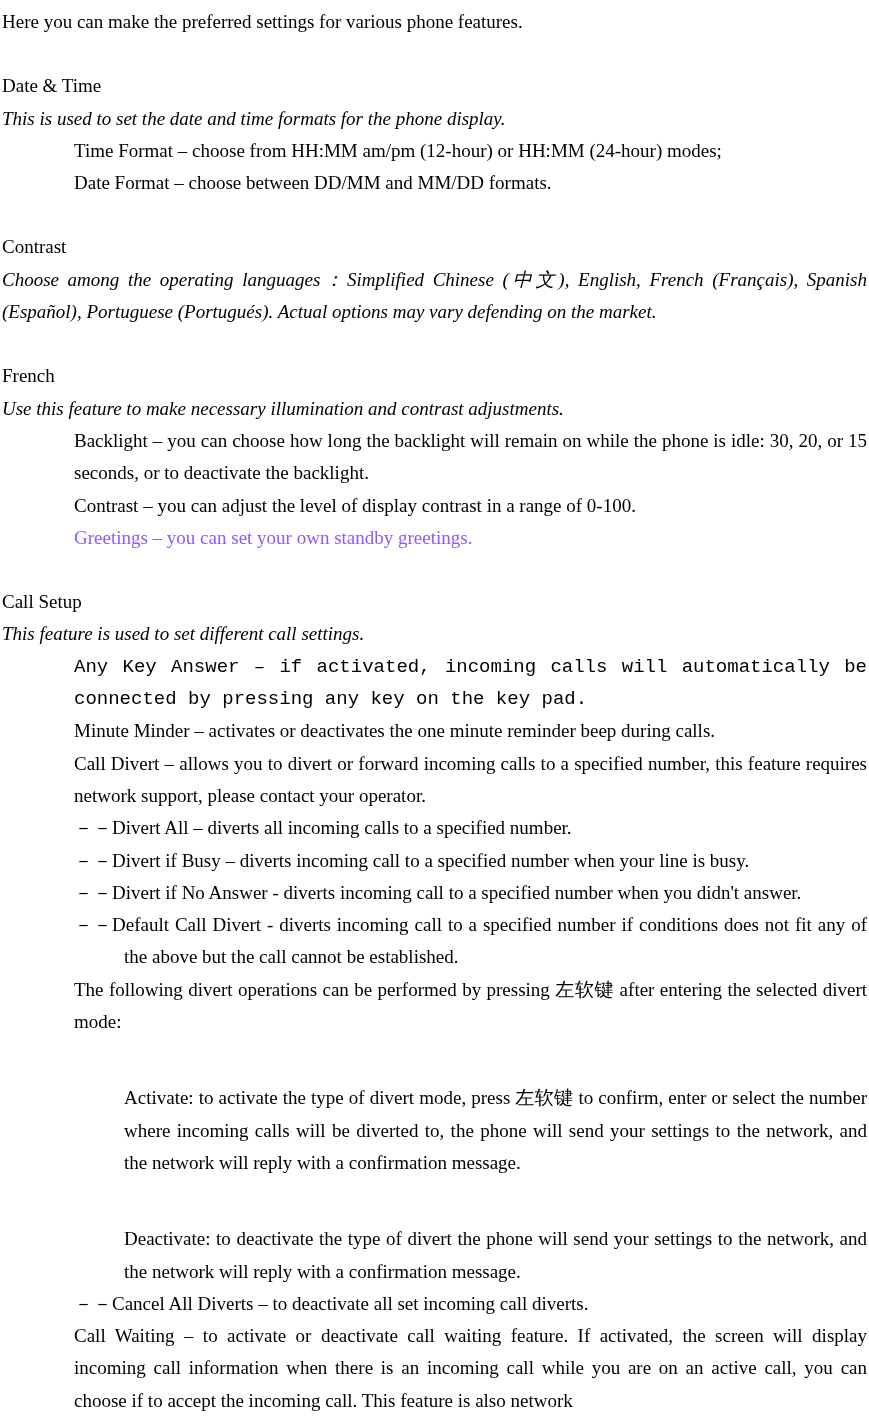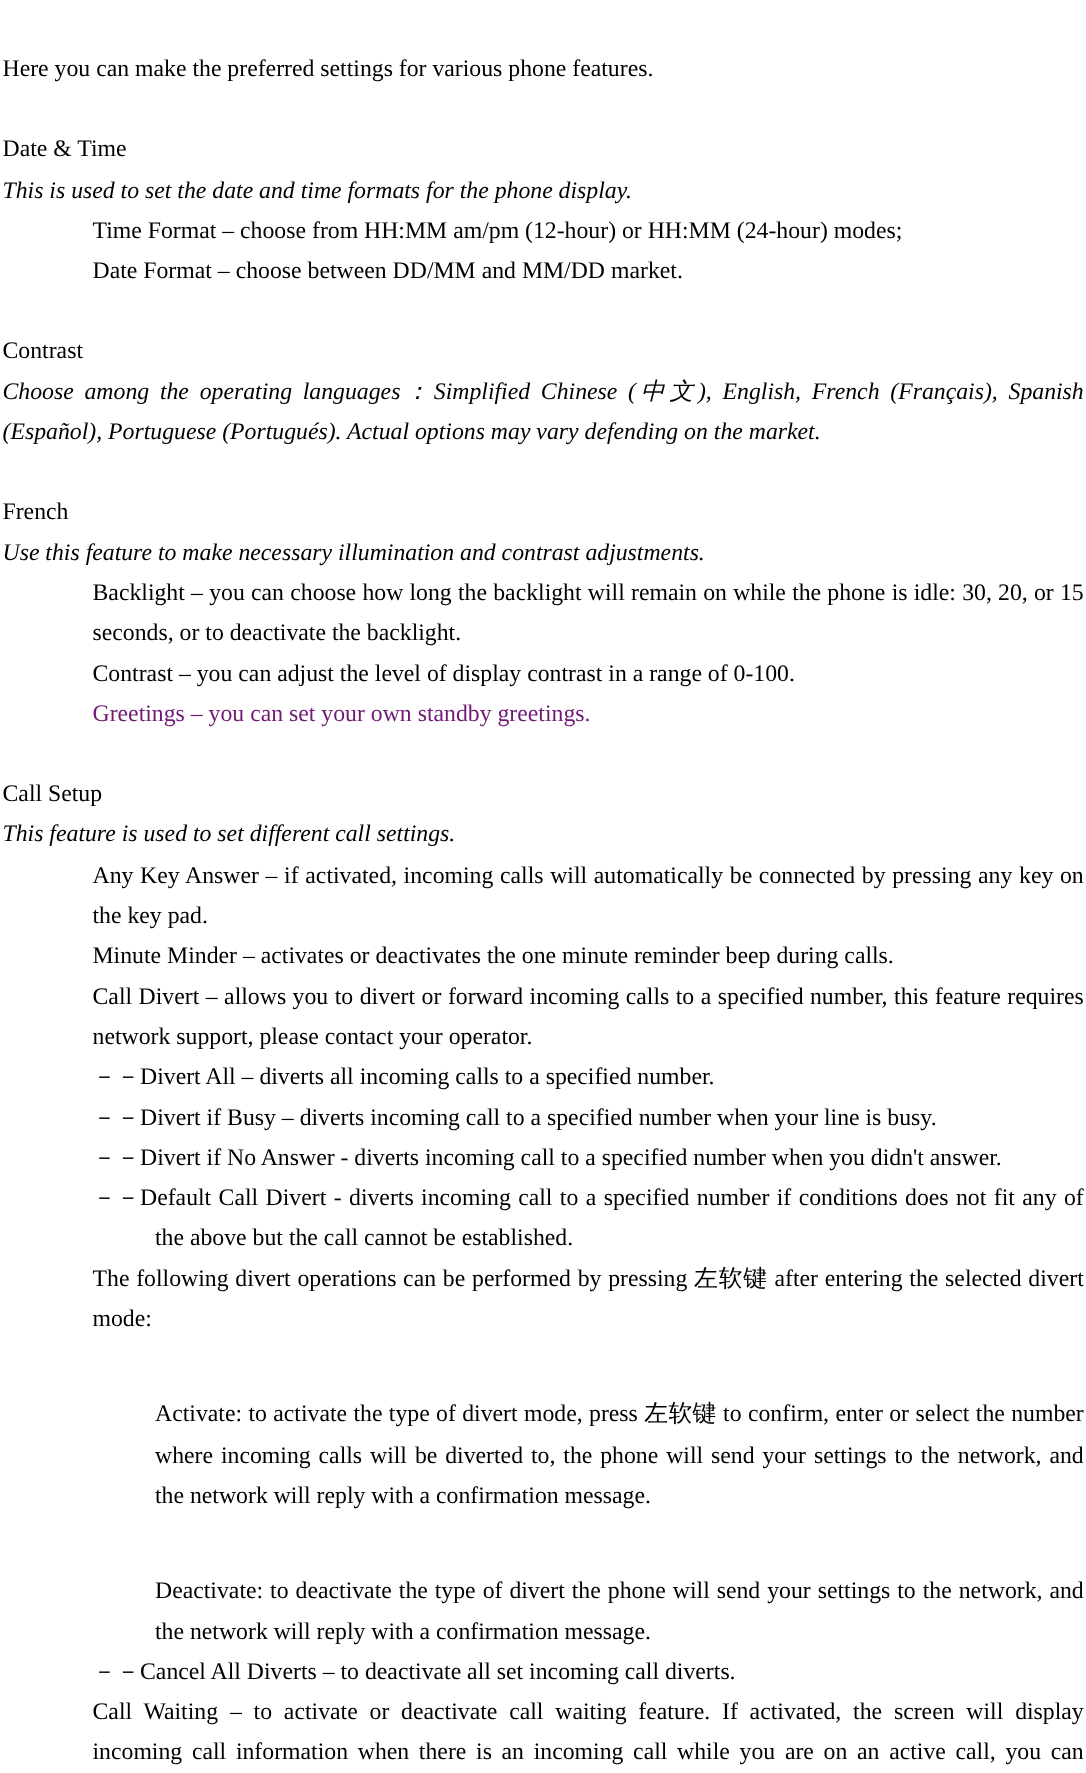--- a/index.html
+++ b/index.html
@@ -7,21 +7,20 @@
     font-family: "Times New Roman", Times, serif;
     font-size: 19px;
     line-height: 1.7;
     color: #000;
     background: #fff;
     padding: 6px 2px 0 2px;
     width: 869px;
   }
   .intro {
     margin-bottom: 32px;
-    margin-top: 34px;
   }
   .section-heading {
     font-weight: normal;
     margin-top: 0;
   }
   .section-desc {
     text-align: justify;
     text-justify: inter-word;
     font-style: italic;
   }
@@ -36,39 +35,40 @@
     text-align: justify;
     text-justify: inter-word;
   }
   .indent2-noindent {
     padding-left: 122px;
     text-align: justify;
     text-justify: inter-word;
     margin-top: 44px;
   }
   .red {
-    color: #701a75;
+    color: #8b5cf6;
   }
   .gap {
     height: 32px;
   }
   .justify-wide {
     text-align: justify;
     text-justify: inter-word;
+    font-family: Liberation Mono, monospace;
   }
 </style>
 </head>
 <body>
 
 <p class="intro">Here you can make the preferred settings for various phone features.</p>
 
 <p class="section-heading">Date &amp; Time</p>
 <p class="section-desc">This is used to set the date and time formats for the phone display.</p>
 <p class="indent1">Time Format – choose from HH:MM am/pm (12-hour) or HH:MM (24-hour) modes;</p>
-<p class="indent1">Date Format – choose between DD/MM and MM/DD market.</p>
+<p class="indent1">Date Format – choose between DD/MM and MM/DD formats.</p>
 
 <div class="gap"></div>
 
 <p class="section-heading">Contrast</p>
 <p class="section-desc">Choose among the operating languages：Simplified Chinese (中文), English, French (Français), Spanish (Español), Portuguese (Portugués). Actual options may vary defending on the market.</p>
 
 <div class="gap"></div>
 
 <p class="section-heading">French</p>
 <p class="section-desc">Use this feature to make necessary illumination and contrast adjustments.</p>

